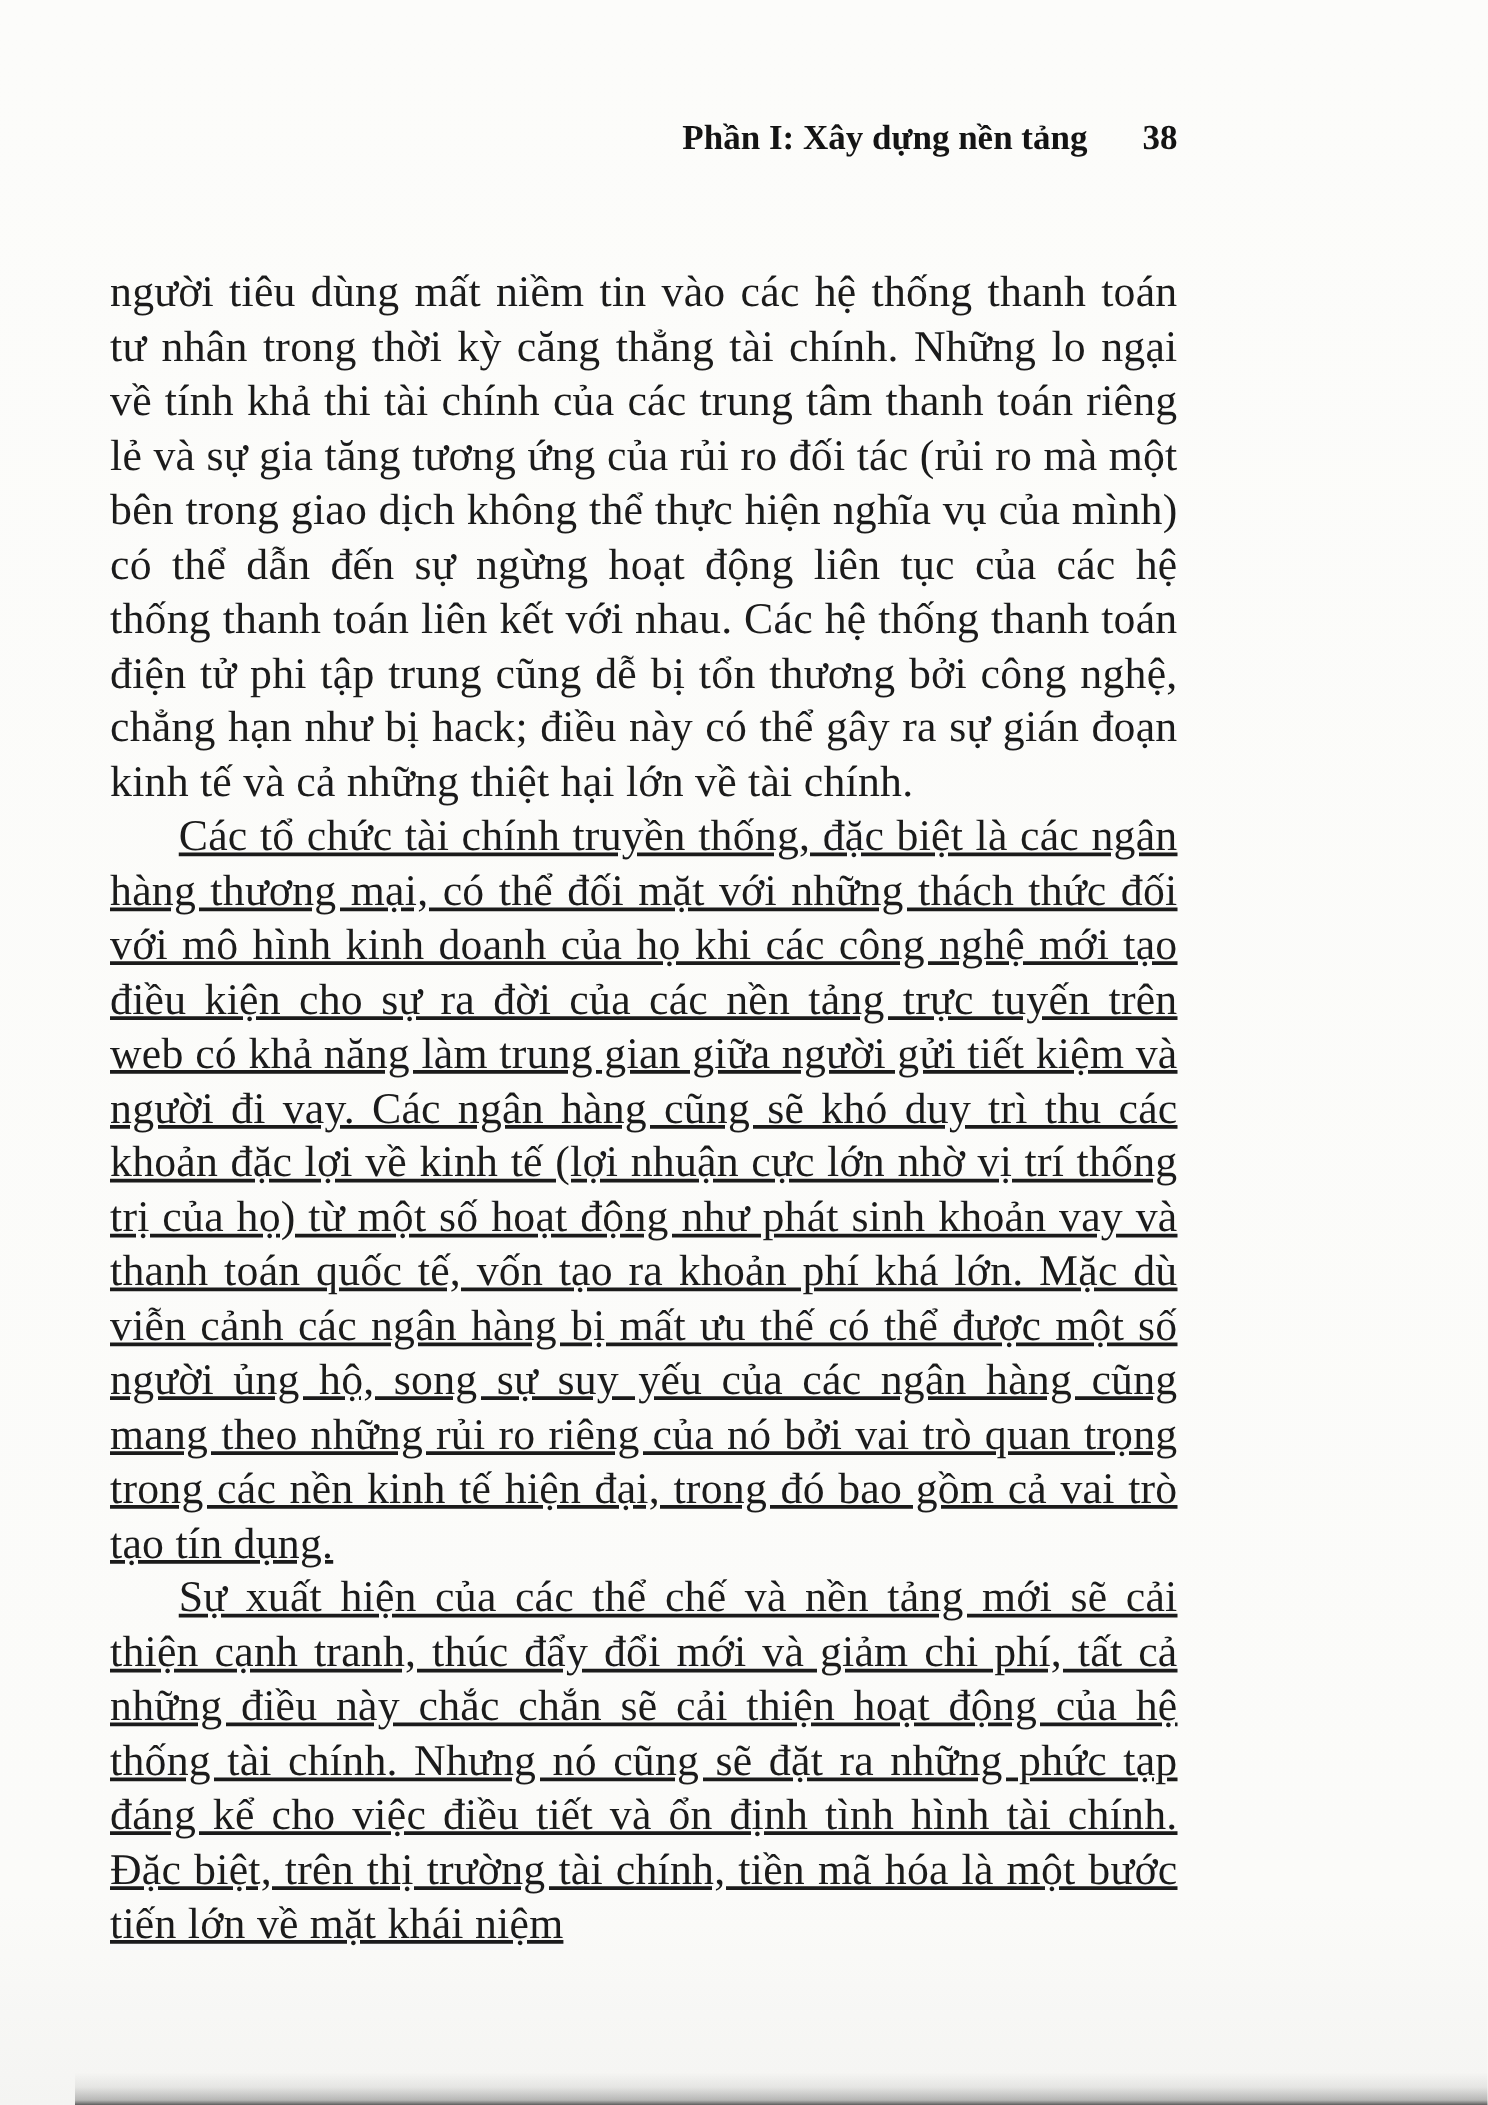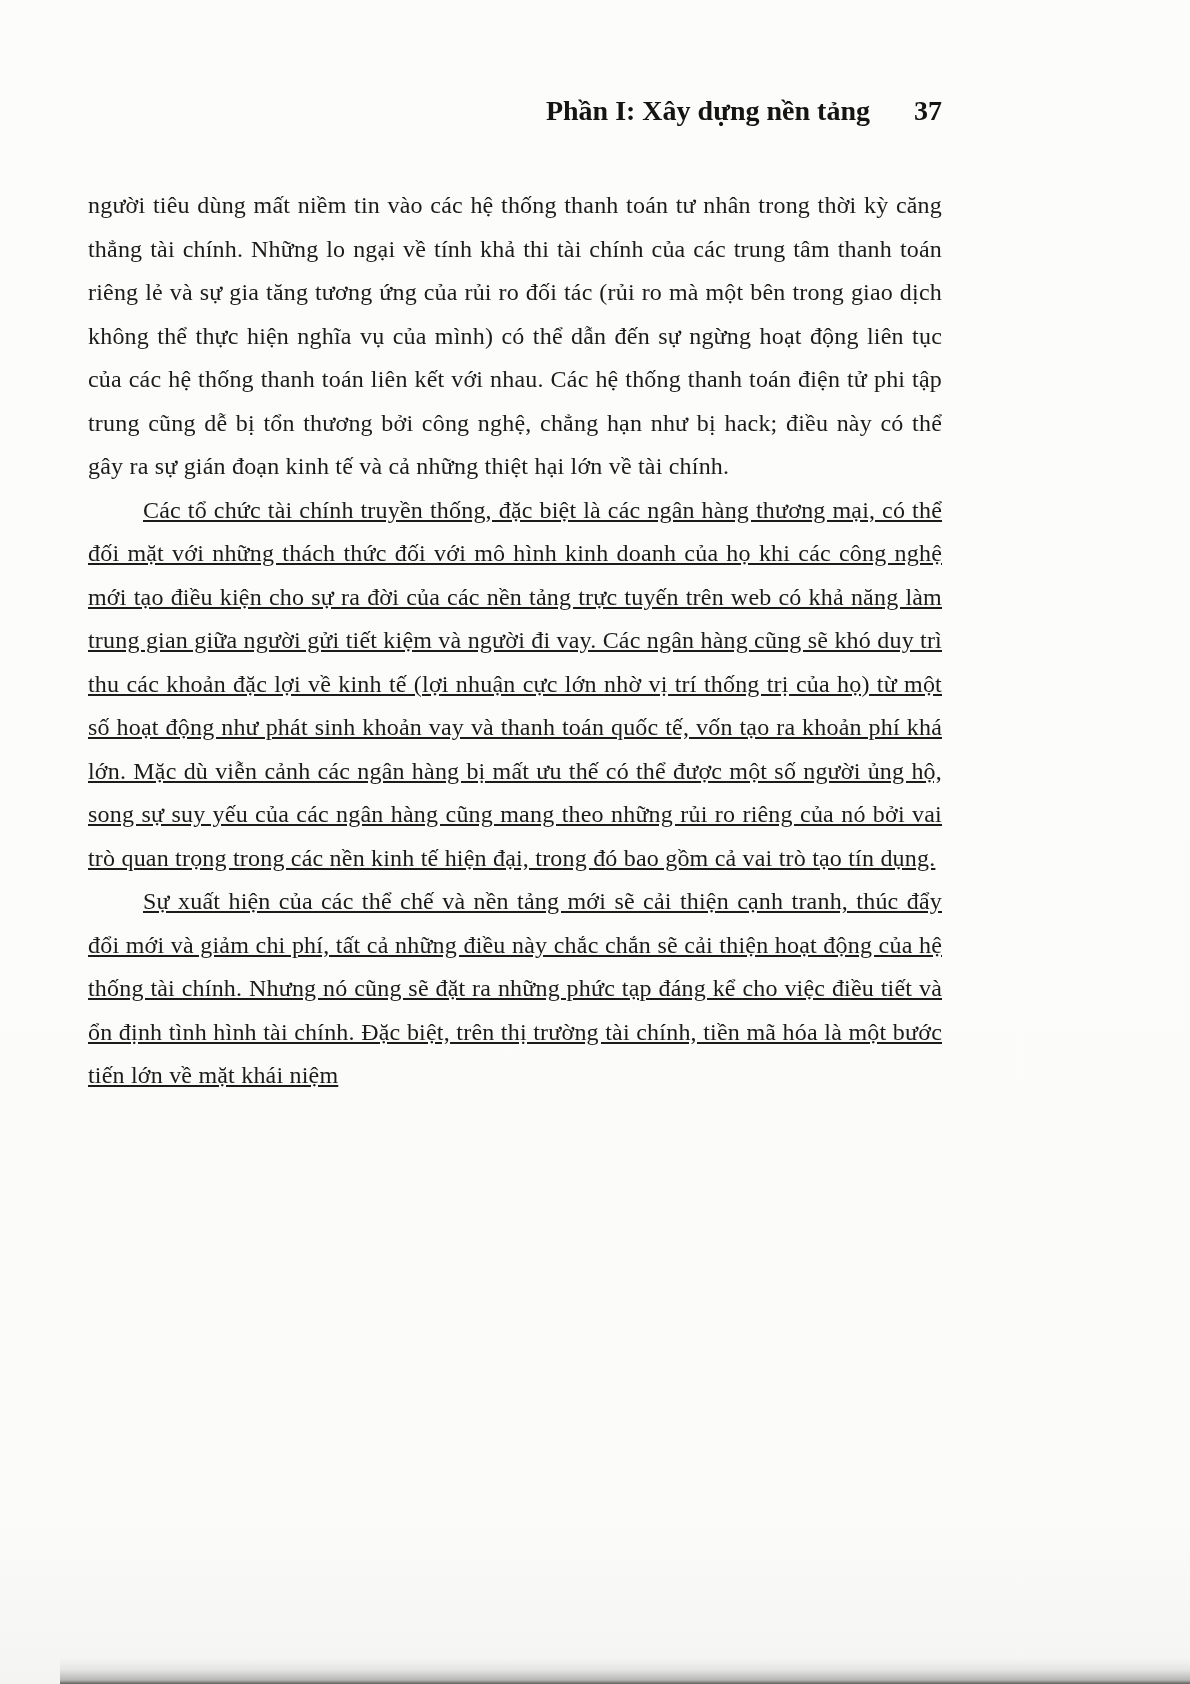--- a/index.html
+++ b/index.html
@@ -31,22 +31,22 @@
     display: flex;
     justify-content: flex-end;
     align-items: flex-end;
     gap: 44px;
     font-weight: bold;
     font-size: 28px;
     line-height: 34px;
     color: #141414;
   }
   .body-text {
-    margin-top: 56px;
-    font-size: 24px;
+    margin-top: 84px;
+    font-size: 35px;
     line-height: 43.5px;
     text-align: justify;
     letter-spacing: 0.2px;
   }
   .body-text p {
     margin: 0;
     padding: 0;
   }
   .body-text p.indent {
     text-indent: 55px;
@@ -67,21 +67,21 @@
   }
 </style>
 </head>
 <body>
 
 <div class="page">
   <div class="content">
 
     <div class="running-head">
       <span>Phần I: Xây dựng nền tảng</span>
-      <span>37</span>
+      <span>38</span>
     </div>
 
     <div class="body-text">
       <p>người tiêu dùng mất niềm tin vào các hệ thống thanh toán tư nhân trong thời kỳ căng thẳng tài chính. Những lo ngại về tính khả thi tài chính của các trung tâm thanh toán riêng lẻ và sự gia tăng tương ứng của rủi ro đối tác (rủi ro mà một bên trong giao dịch không thể thực hiện nghĩa vụ của mình) có thể dẫn đến sự ngừng hoạt động liên tục của các hệ thống thanh toán liên kết với nhau. Các hệ thống thanh toán điện tử phi tập trung cũng dễ bị tổn thương bởi công nghệ, chẳng hạn như bị hack; điều này có thể gây ra sự gián đoạn kinh tế và cả những thiệt hại lớn về tài chính.</p>
       <p class="indent">Các tổ chức tài chính truyền thống, đặc biệt là các ngân hàng thương mại, có thể đối mặt với những thách thức đối với mô hình kinh doanh của họ khi các công nghệ mới tạo điều kiện cho sự ra đời của các nền tảng trực tuyến trên web có khả năng làm trung gian giữa người gửi tiết kiệm và người đi vay. Các ngân hàng cũng sẽ khó duy trì thu các khoản đặc lợi về kinh tế (lợi nhuận cực lớn nhờ vị trí thống trị của họ) từ một số hoạt động như phát sinh khoản vay và thanh toán quốc tế, vốn tạo ra khoản phí khá lớn. Mặc dù viễn cảnh các ngân hàng bị mất ưu thế có thể được một số người ủng hộ, song sự suy yếu của các ngân hàng cũng mang theo những rủi ro riêng của nó bởi vai trò quan trọng trong các nền kinh tế hiện đại, trong đó bao gồm cả vai trò tạo tín dụng.</p>
       <p class="indent">Sự xuất hiện của các thể chế và nền tảng mới sẽ cải thiện cạnh tranh, thúc đẩy đổi mới và giảm chi phí, tất cả những điều này chắc chắn sẽ cải thiện hoạt động của hệ thống tài chính. Nhưng nó cũng sẽ đặt ra những phức tạp đáng kể cho việc điều tiết và ổn định tình hình tài chính. Đặc biệt, trên thị trường tài chính, tiền mã hóa là một bước tiến lớn về mặt khái niệm</p>
     </div>
 
   </div>
 

